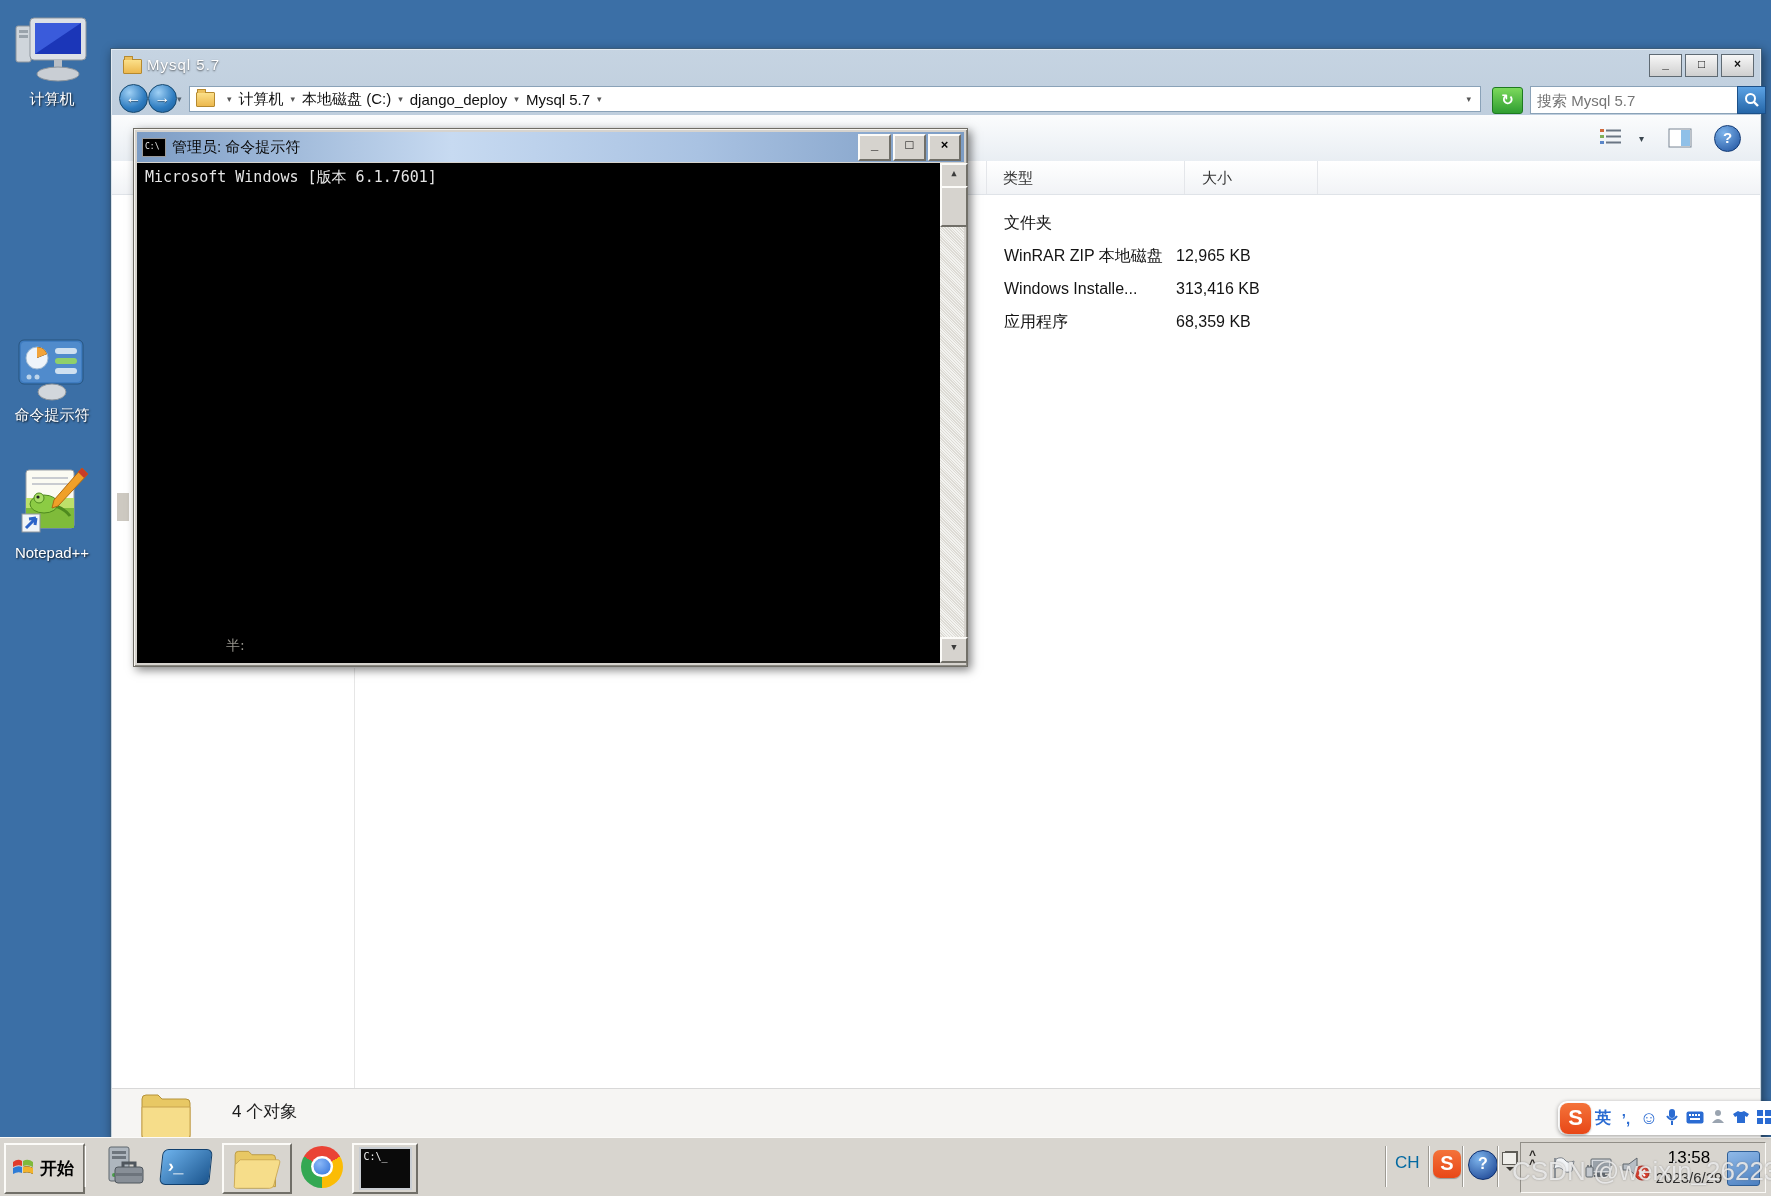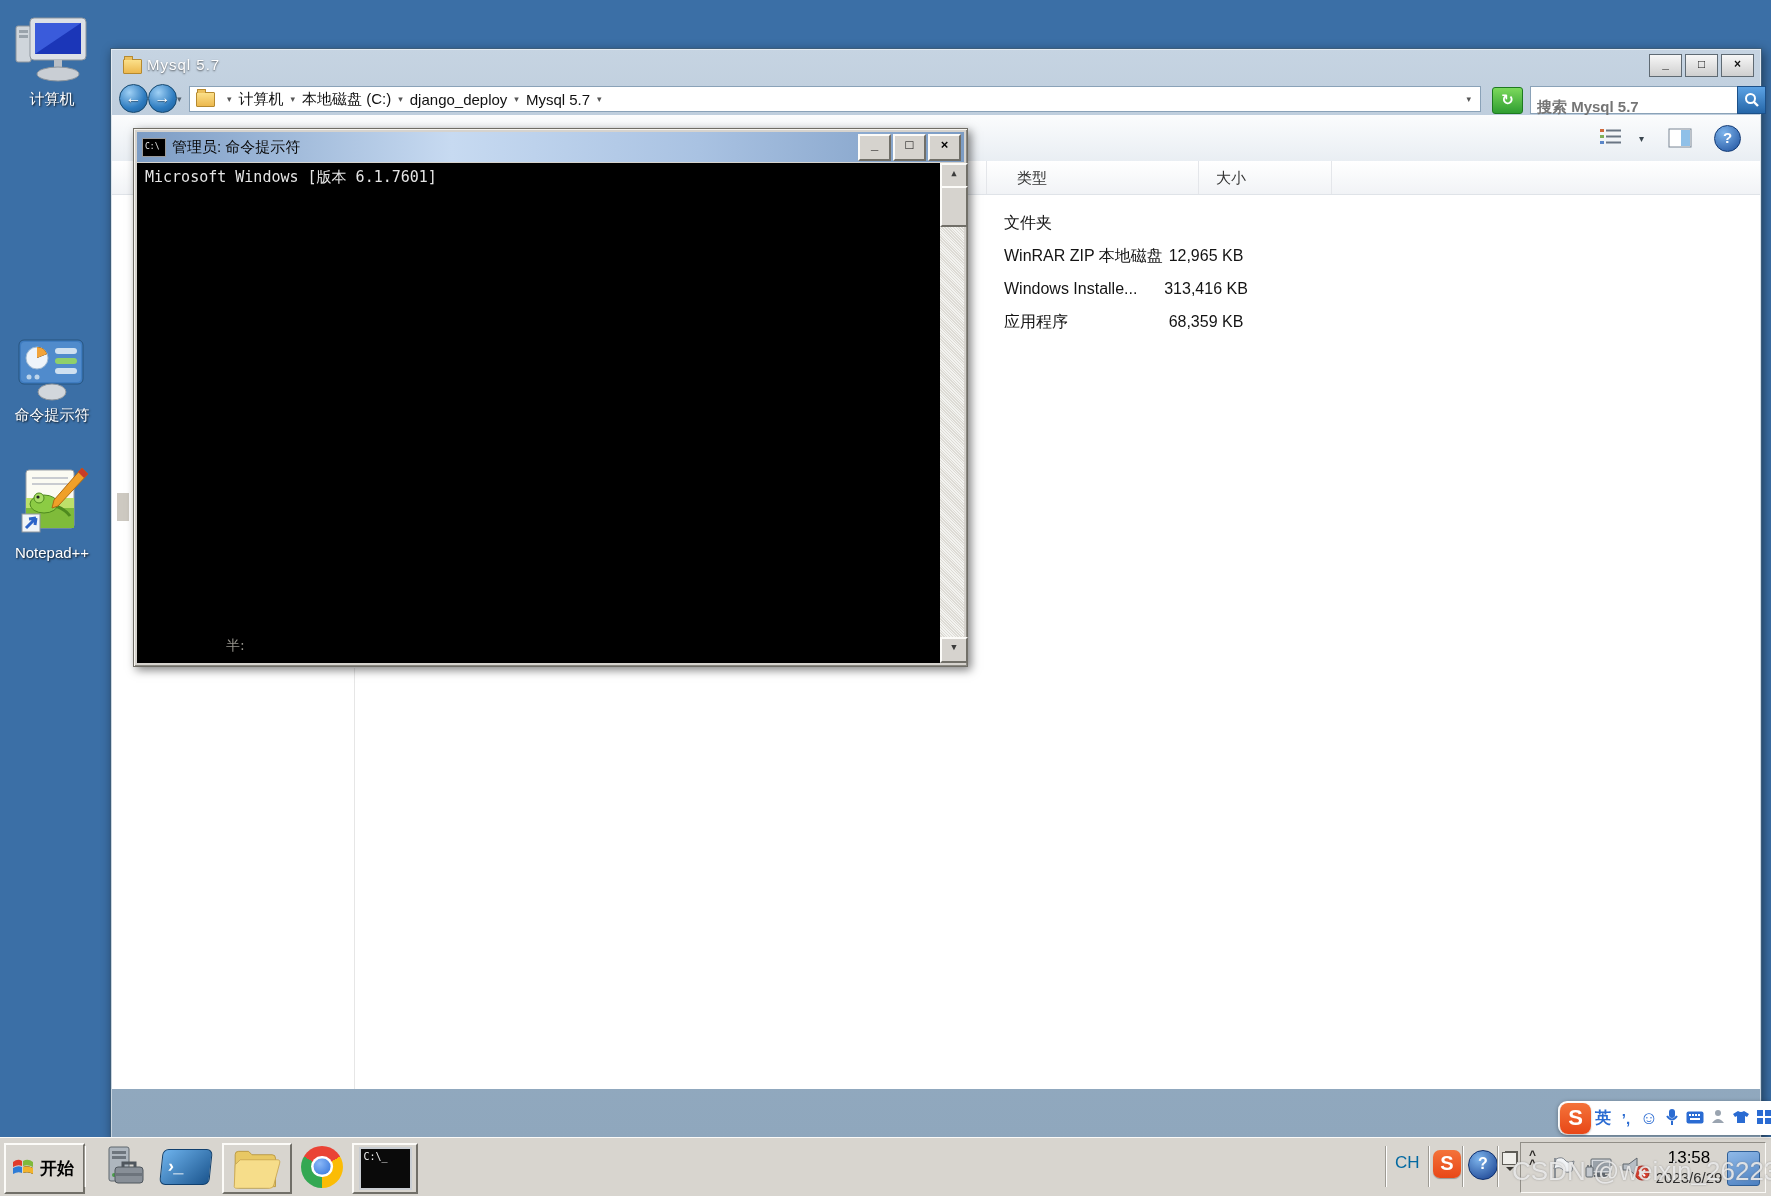--- a/index.html
+++ b/index.html
@@ -45,42 +45,42 @@
   .crumbfield{position:absolute;left:78px;top:5px;width:1290px;height:24px;background:#fff;
     border:1px solid #8aa2b8;display:flex;align-items:center;font-size:15px;color:#111;white-space:nowrap;overflow:hidden;}
   .crumbfield .mini-folder{margin:0 5px 0 6px;}
   .c-arrow{font-size:9px;color:#555;margin:0 7px;}
   .crumb{cursor:default;}
   .crumb-endarrow{margin-left:auto;padding-right:9px;font-size:9px;color:#555;}
   .refreshbtn{position:absolute;left:1381px;top:6px;width:29px;height:25px;border-radius:3px;
     background:linear-gradient(#7cd95c,#2f9e31);border:1px solid #1e7a20;color:#fff;text-align:center;
     line-height:23px;font-size:15px;font-weight:bold;}
   .searchbox{position:absolute;left:1419px;top:5px;width:207px;height:26px;background:#fff;border:1px solid #8aa2b8;}
-  .searchbox input{border:0;outline:none;width:170px;height:22px;margin:7px 0 0 4px;font-size:15px;
-    font-family:inherit;background:transparent;font-weight:bold;}
+  .searchbox input{border:0;outline:none;width:170px;height:22px;margin:1px 0 0 4px;font-size:15px;
+    font-family:inherit;background:transparent;}
   .searchbtn{position:absolute;left:1626px;top:5px;width:27px;height:26px;
     background:linear-gradient(#5ca2e4,#2566a8);border:1px solid #1c5088;display:flex;align-items:center;justify-content:center;}
 
   .ex-cmdbar{position:absolute;left:1px;top:66px;right:1px;height:46px;
     background:linear-gradient(#fbfcfd,#e9eef3);border-bottom:1px solid #ccd4db;}
   .cb-ico{position:absolute;top:13px;}
   #cb-views{left:1488px}#cb-viewdrop{left:1527px;top:18px;font-size:10px;color:#3a464f}
   #cb-preview{left:1556px}#cb-help{left:1602px;top:10px;width:25px;height:25px;border-radius:50%;
     background:radial-gradient(circle at 35% 28%,#7db4ec,#1d4f9c);border:1px solid #123a75;color:#fff;
     text-align:center;line-height:23px;font-weight:bold;font-size:15px;}
 
   .ex-content{position:absolute;left:1px;top:112px;right:1px;bottom:49px;background:#fff;overflow:hidden;}
   .lhead{position:absolute;left:0;top:0;right:0;height:33px;
     background:linear-gradient(#ffffff,#f1f3f6);border-bottom:1px solid #dfe3e8;font-size:15px;color:#333;}
-  .hc{position:absolute;top:0;height:33px;line-height:33px;padding-left:30px;border-right:1px solid #e4e6ea;}
+  .hc{position:absolute;top:0;height:33px;line-height:33px;padding-left:16px;border-right:1px solid #e4e6ea;}
   #hc-type{left:874px;width:181px;border-left:1px solid #e4e6ea;}
   #hc-size{left:1074px;width:115px;}
   .frow{position:absolute;left:0;right:0;height:33px;font-size:16px;color:#141414;line-height:33px;}
   .frow .ft{position:absolute;left:892px;}
-  .frow .fs{position:absolute;left:1028px;width:132px;text-align:center;}
+  .frow .fs{position:absolute;left:1064px;width:132px;text-align:left;}
   .vline{position:absolute;left:242px;top:507px;bottom:0;width:1px;background:#e6e6e6;}
   .sliver-thumb{position:absolute;left:5px;top:332px;width:12px;height:28px;background:#cdc9c1;}
 
   .ex-status{position:absolute;left:1px;right:1px;bottom:1px;height:48px;background:#f6f5f3;
     border-top:1px solid #d8d8d8;overflow:hidden;}
   .st-folder{position:absolute;left:28px;top:2px;}
   .st-text{position:absolute;left:120px;top:0;line-height:46px;font-size:17px;color:#1a1a1a;}
 
   
   #cmd{position:absolute;left:133px;top:128px;width:833px;height:537px;background:#d6d3ce;
@@ -301,20 +301,29 @@
         <span class="fs">313,416 KB</span>
       </div>
       <div class="frow" style="top:144px">
         <span class="ft">应用程序</span>
         <span class="fs">68,359 KB</span>
       </div>
       <div class="vline"></div>
       <div class="sliver-thumb"></div>
     </div>
 
+    <div class="ex-status">
+      <span class="st-folder">
+        <svg width="56" height="50" viewBox="0 0 56 50">
+          <path d="M2 8 q0 -4 4 -4 h12 l4 4 h24 q4 0 4 4 v34 h-48 z" fill="#e8c864" stroke="#b5923a"></path>
+          <path d="M2 16 h48 v28 q0 4 -4 4 h-40 q-4 0 -4 -4 z" fill="#f6dd8a" stroke="#c8a44e"></path>
+        </svg>
+      </span>
+      <span class="st-text">4 个对象</span>
+    </div>
   </div>
 
   <div id="cmd">
     <div class="cmd-title">
       <span class="cmd-ico">C:\</span>
       <span class="cmd-title-text">管理员: 命令提示符</span>
       <span class="cmd-btns">
         <span class="cbtn">_</span>
         <span class="cbtn">□</span>
         <span class="cbtn">×</span>

